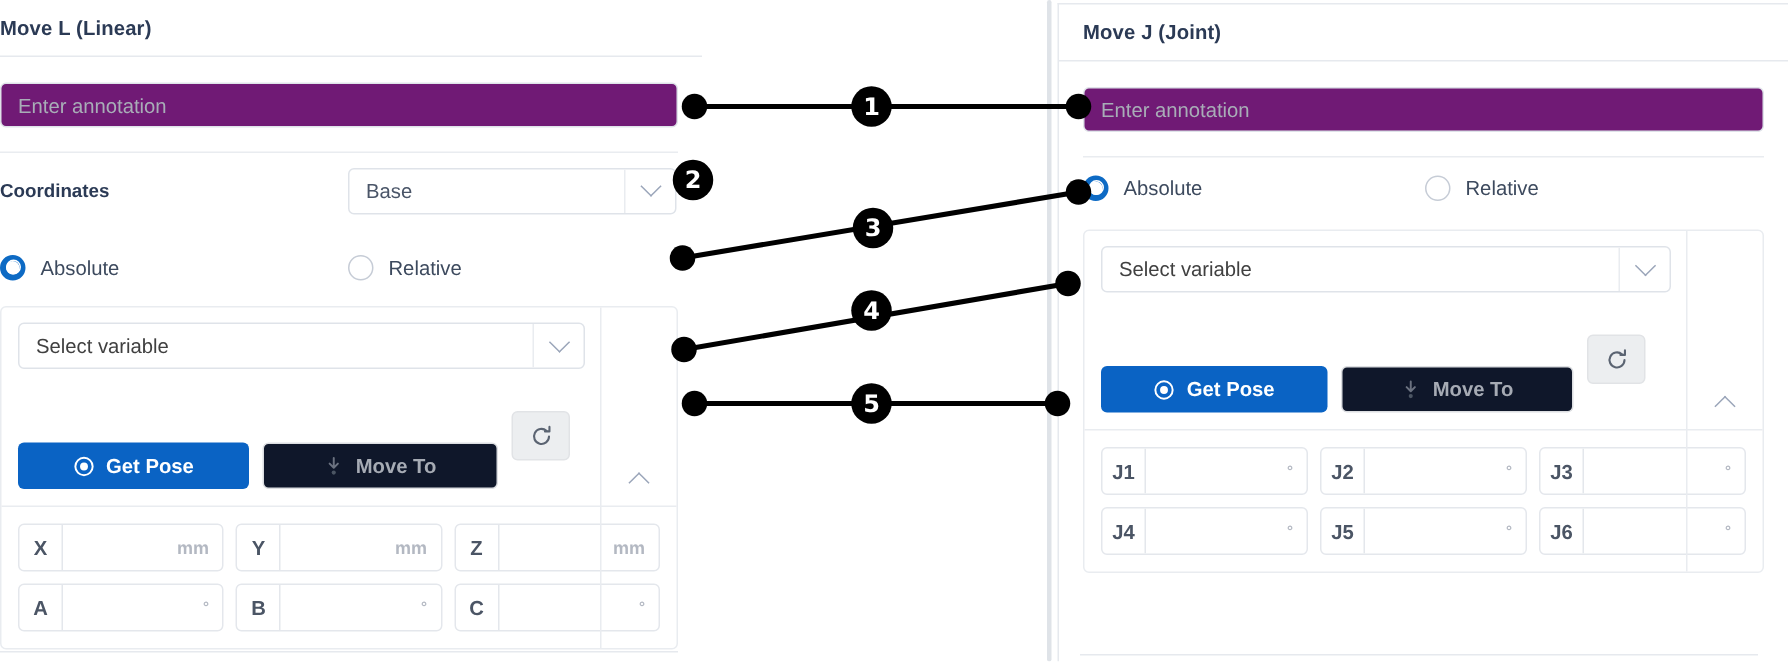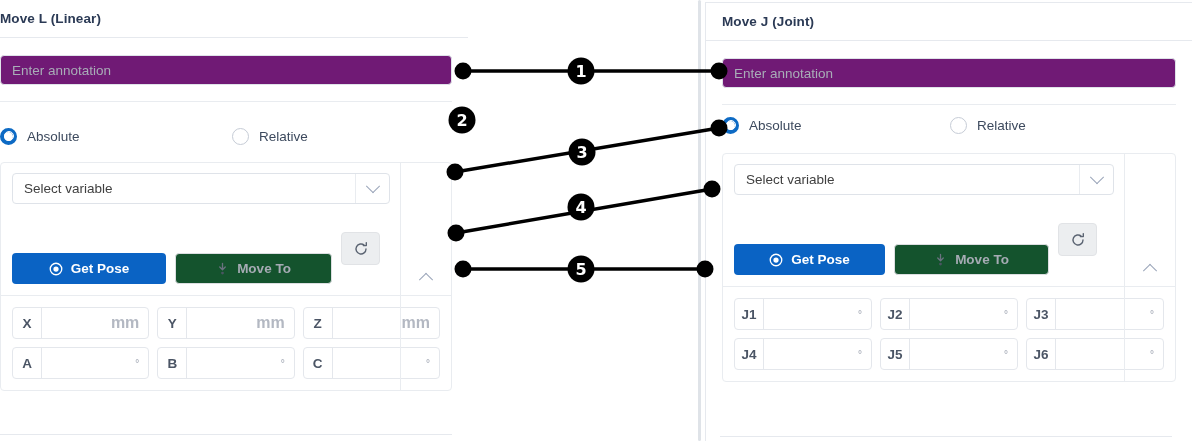--- a/index.html
+++ b/index.html
@@ -221,21 +221,21 @@
     font-weight: bold;
     box-sizing: border-box;
     border: none;
     margin-top: 40px;
   }
   .btn-primary {
     background: #0a63c4;
     color: #fff;
   }
   .btn-disabled {
-    background: #14532d;
+    background: #0f172a;
     color: #a6abb4;
     border: 1px solid #dcdee1;
   }
   .btn-icon {
     width: 37px;
     background: #eceef0;
     border: 1px solid #e1e3e6;
     border-radius: 4px;
     height: 31px;
     display: flex;
@@ -270,21 +270,21 @@
     font-size: 13.5px;
     color: #4b5565;
     border-right: 1px solid #e4e7ec;
   }
   .field .fval {
     flex: 1;
     display: flex;
     align-items: center;
     justify-content: flex-end;
     padding: 0 9px;
-    font-size: 16px;
+    font-size: 12px;
     color: #b3b8c2;
   }
   .field .fval.deg { font-size: 10px; }
 
   .bottom-rule {
     position: absolute;
     left: 16px;
     right: 16px;
     bottom: 6px;
     height: 1px;
@@ -322,20 +322,29 @@
     <span class="card-title">Move L (Linear)</span>
   </div>
   <div class="card-body">
 
     <div class="text-input" style="margin-top:3px;">
       <span>Enter annotation</span>
     </div>
 
     <div class="hr" style="margin-top:16px;"></div>
 
+    <div class="row-coordinates" style="margin-top:8px;">
+      <span class="label">Coordinates</span>
+      <div class="select" style="width:219px;">
+        <span class="value">Base</span>
+        <span class="caret">
+            <i class="chev down"></i>
+          </span>
+      </div>
+    </div>
 
     <div class="radio-row" style="margin-top:17px;">
       <div class="radio-item" style="width:232px;">
         <span class="radio checked"></span>
         <span class="radio-label">Absolute</span>
       </div>
       <div class="radio-item">
         <span class="radio"></span>
         <span class="radio-label">Relative</span>
       </div>

